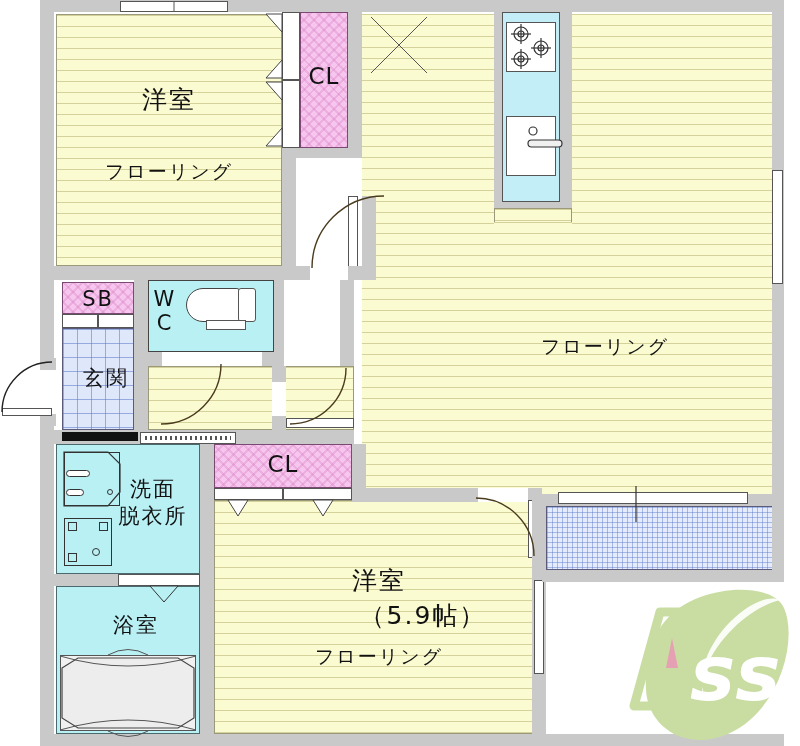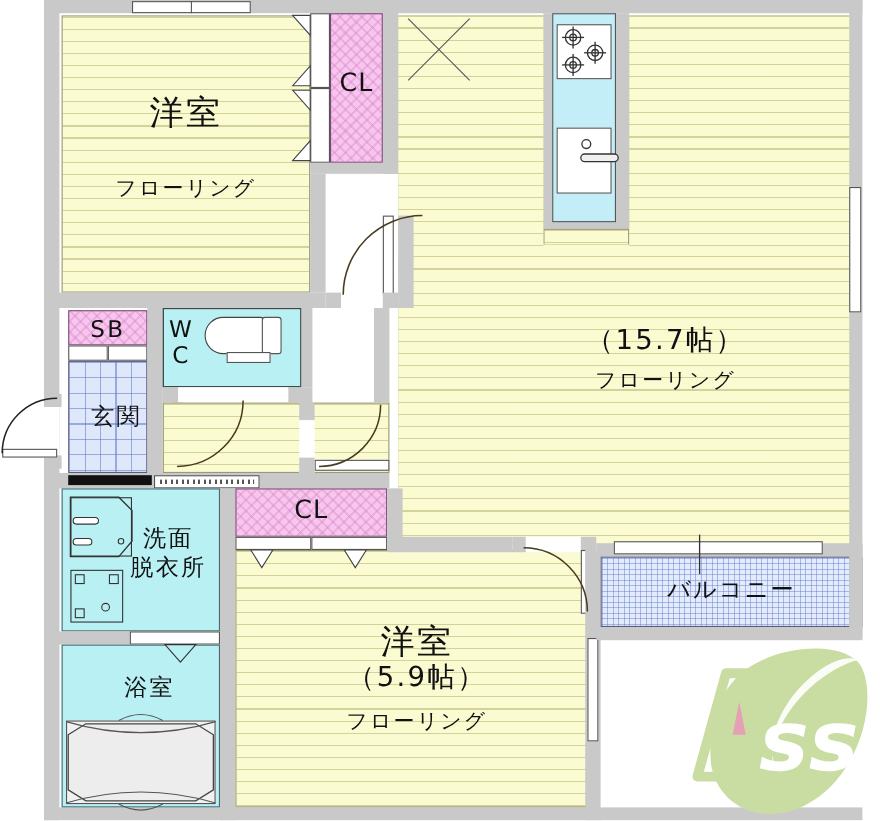--- a/index.html
+++ b/index.html
@@ -47,21 +47,21 @@
       #e4ebfc;
     border:1px solid #5a5a7a;
   }
 
   .white-box{background:#ffffff;border:1px solid #555;}
   .white-plain{background:#ffffff;}
 
   
   .lbl{position:absolute;color:#111;text-align:center;line-height:1.25;white-space:nowrap;
        letter-spacing:2px;}
-  .lbl-room{font-size:31px;}
+  .lbl-room{font-size:25px;}
   .lbl-sz{font-size:25px;}
   .lbl-fl{font-size:19px;}
   .lbl-sm{font-size:17px;}
   .lbl-md{font-size:21px;}
   .lbl-cl{font-size:23px;letter-spacing:1px;}
   .vert{writing-mode:vertical-rl;text-orientation:upright;letter-spacing:1px;}
 
   
   svg.ov{position:absolute;left:0;top:0;width:800px;height:746px;pointer-events:none;}
 
@@ -108,21 +108,20 @@
 
   <div class="b floor" style="left:362px;top:14px;width:132px;height:480px;"></div>
   <div class="b floor" style="left:572px;top:14px;width:200px;height:480px;"></div>
   <div class="b floor" style="left:494px;top:208px;width:78px;height:286px;"></div>
 
   <div class="b" style="left:490px;top:222px;width:90px;height:268px;background:#fbfbd2;"></div>
   <div class="b floor" style="left:362px;top:222px;width:410px;height:272px;border:none;"></div>
   <div class="b floor" style="left:362px;top:14px;width:132px;height:212px;border:none;"></div>
   <div class="b floor" style="left:572px;top:14px;width:200px;height:212px;border:none;"></div>
 
-  <div class="lbl lbl-sz" style="left:480px;top:293px;width:250px;">（15.7帖）</div>
   <div class="lbl lbl-fl" style="left:480px;top:335px;width:250px;">フローリング</div>
 
   <div class="b white-box" style="left:772px;top:170px;width:11px;height:114px;"></div>
 
   <div class="b wall-plain" style="left:282px;top:158px;width:14px;height:108px;"></div>
   <div class="b wall-plain" style="left:40px;top:266px;width:256px;height:14px;"></div>
 
   <div class="b wall-plain" style="left:296px;top:266px;width:14px;height:14px;"></div>
   <div class="b white-plain" style="left:310px;top:266px;width:52px;height:14px;"></div>
   <div class="b white-box" style="left:348px;top:196px;width:10px;height:72px;"></div>
@@ -193,21 +192,21 @@
   <div class="b wall-plain" style="left:40px;top:574px;width:174px;height:12px;"></div>
   <div class="b" style="left:118px;top:574px;width:82px;height:12px;background:#fff;border:1px solid #555;"></div>
 
   <div class="b wet" style="left:56px;top:586px;width:144px;height:148px;"></div>
   <div class="lbl lbl-md" style="left:56px;top:612px;width:160px;">浴室</div>
 
   <div class="b" style="left:60px;top:655px;width:136px;height:76px;background:#f1f1f1;border:1px solid #555;"></div>
 
   <div class="b floor" style="left:214px;top:500px;width:330px;height:234px;"></div>
   <div class="lbl lbl-room" style="left:214px;top:565px;width:330px;">洋室</div>
-  <div class="lbl lbl-sz" style="left:214px;top:600px;width:330px;">（5.9帖）</div>
+  <div class="lbl lbl-sz" style="left:214px;top:600px;width:330px;padding-left:44px;">（5.9帖）</div>
   <div class="lbl lbl-fl" style="left:214px;top:645px;width:330px;">フローリング</div>
 
   <div class="b closet" style="left:214px;top:444px;width:138px;height:44px;"></div>
   <div class="lbl lbl-cl" style="left:214px;top:450px;width:138px;">CL</div>
   <div class="b white-box" style="left:214px;top:488px;width:69px;height:12px;"></div>
   <div class="b white-box" style="left:283px;top:488px;width:69px;height:12px;"></div>
 
   <div class="b wall-plain" style="left:352px;top:488px;width:114px;height:14px;"></div>
   <div class="b wall-plain" style="left:352px;top:444px;width:14px;height:46px;"></div>
 
@@ -215,21 +214,20 @@
   <div class="b white-plain" style="left:478px;top:488px;width:52px;height:14px;"></div>
   <div class="b wall-plain" style="left:528px;top:488px;width:14px;height:14px;"></div>
   <div class="b white-box" style="left:528px;top:500px;width:10px;height:58px;"></div>
 
   <div class="b wall-plain" style="left:532px;top:500px;width:14px;height:246px;"></div>
   <div class="b white-box" style="left:534px;top:580px;width:10px;height:94px;"></div>
 
   <div class="b wall-plain" style="left:542px;top:494px;width:242px;height:12px;"></div>
   <div class="b white-box" style="left:558px;top:492px;width:190px;height:12px;"></div>
   <div class="b tile-fine" style="left:546px;top:506px;width:238px;height:64px;"></div>
-  <div class="lbl lbl-md" style="left:546px;top:523px;width:238px;">バルコニー</div>
   <div class="b wall-plain" style="left:772px;top:494px;width:12px;height:86px;"></div>
   <div class="b wall-plain" style="left:542px;top:570px;width:242px;height:12px;"></div>
 
   <svg class="ov" viewBox="0 0 800 746">
 
     <path d="M2,412 A50,50 0 0 1 52,362" fill="none" stroke="#222" stroke-width="1.4"></path>
 
     <path d="M161,424 A60,60 0 0 0 221,364" fill="none" stroke="#4a3b1e" stroke-width="1.4"></path>
 
     <path d="M290,424 A56,56 0 0 0 346,368" fill="none" stroke="#4a3b1e" stroke-width="1.4"></path>

